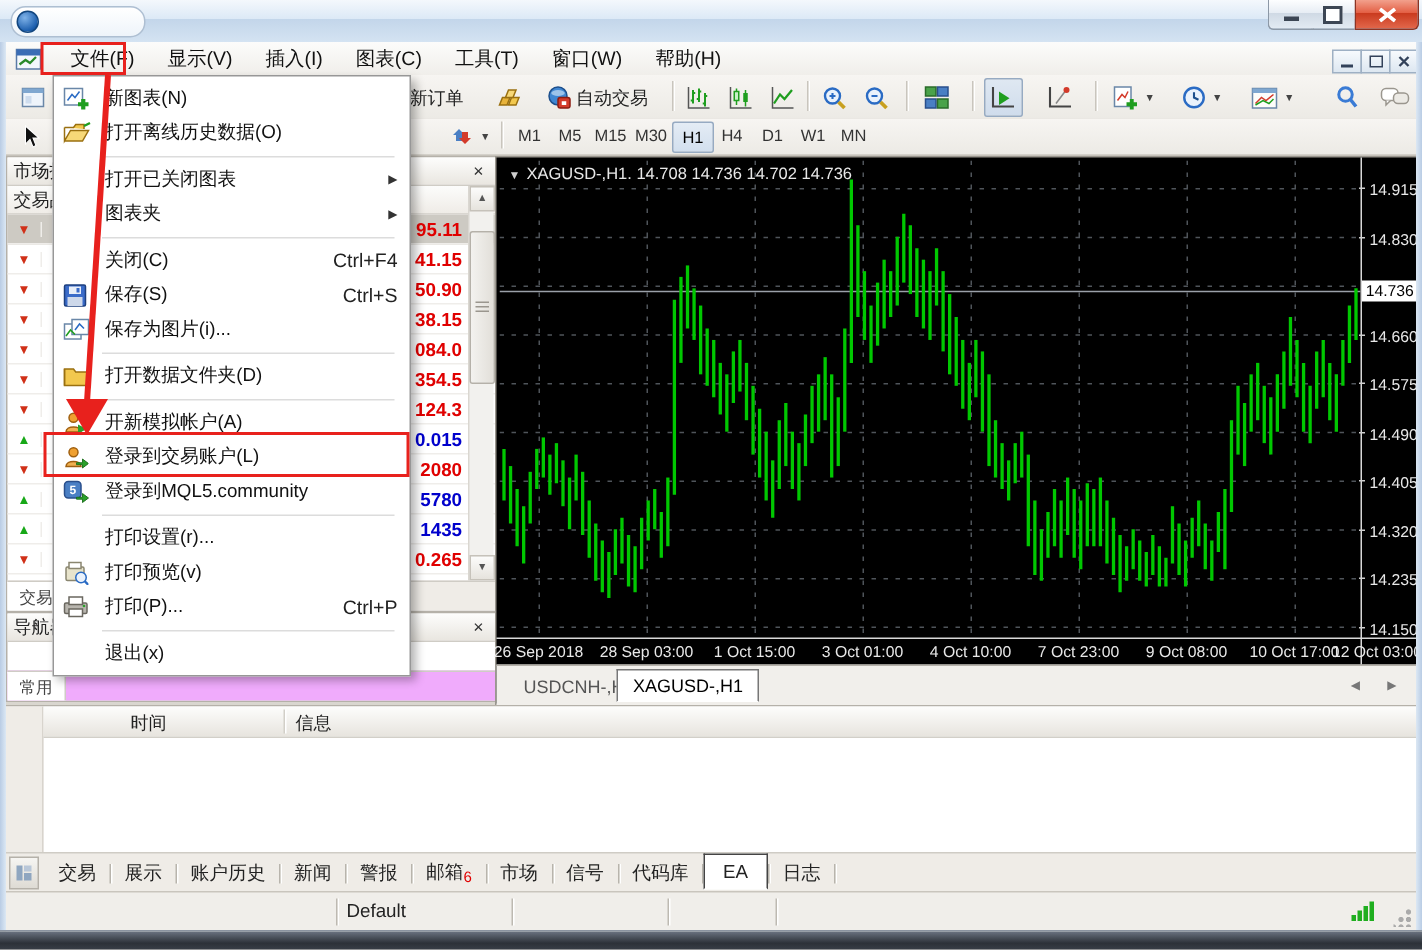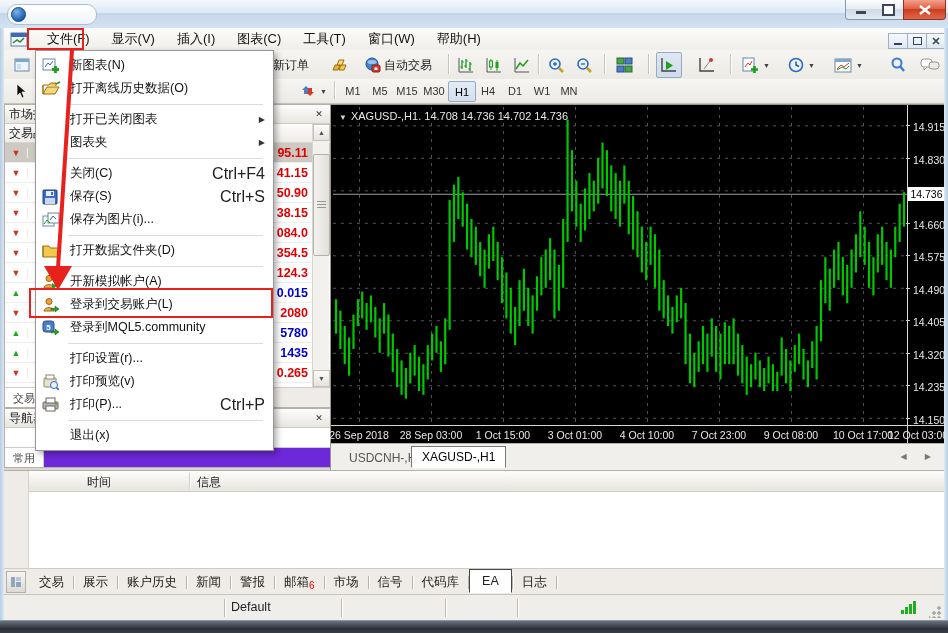--- a/index.html
+++ b/index.html
@@ -119,21 +119,21 @@
      radial-gradient(circle at 10px 7px,#aaa 1.5px,transparent 2px),
      radial-gradient(circle at 5px 7px,#aaa 1.5px,transparent 2px),
      radial-gradient(circle at 10px 12px,#aaa 1.5px,transparent 2px),
      radial-gradient(circle at 5px 12px,#aaa 1.5px,transparent 2px),
      radial-gradient(circle at 0px 12px,#aaa 1.5px,transparent 2px);}
   
   #file-menu{position:absolute;left:35px;top:50px;width:237px;background:#fff;border:1px solid #979797;
     box-shadow:3px 3px 6px rgba(0,0,0,.3);z-index:50;padding:3px 0;}
   .mi{height:23px;display:flex;align-items:center;font-size:12.5px;color:#111;padding:0 8px 0 6px;}
   .mi-ic{width:20px;height:16px;margin-right:8px;flex:0 0 20px;}
-  .mi-short{margin-left:auto;font-size:16px;color:#222;}
+  .mi-short{margin-left:auto;font-size:13px;color:#222;}
   .mi-subarr{margin-left:auto;font-size:8px;color:#333;}
   .mi-sep{height:1px;background:#dcdcdc;margin:4px 10px 3px 32px;}
   
   #anno{position:absolute;left:0;top:0;z-index:999;pointer-events:none;}
   .icn{display:inline-block;line-height:0;}
 </style>
 </head>
 <body>
 
 <div id="window">
@@ -414,21 +414,21 @@
       <div class="mw-tab" id="mw-tab0">交易品种</div>
       <div class="mw-tab" id="mw-tab1" style="background:#efece7;border-top:none;">即时图表</div>
     </div>
   </div>
 
   <div id="navigator">
     <div class="pane-title">
       <span>导航器</span>
       <span class="pane-x">✕</span>
     </div>
-    <div style="position:absolute;left:0;bottom:0;width:100%;height:19px;background:#6d28d9;border-top:1px solid #cfccc5;display:flex;font-size:11px;color:#444;">
+    <div style="position:absolute;left:0;bottom:0;width:100%;height:19px;background:#f0abfc;border-top:1px solid #cfccc5;display:flex;font-size:11px;color:#444;">
       <div class="mw-tab">常用</div>
     </div>
   </div>
 
   <div id="chartwin">
     <svg id="plot-svg" width="574" height="318">
         <line x1="0" y1="18.846153846153886" x2="574" y2="18.846153846153886" stroke="#4f545a" stroke-width="1" stroke-dasharray="3,5"></line>
         <line x1="0" y1="51.334134615384336" x2="574" y2="51.334134615384336" stroke="#4f545a" stroke-width="1" stroke-dasharray="3,5"></line>
         <line x1="0" y1="83.82211538461547" x2="574" y2="83.82211538461547" stroke="#4f545a" stroke-width="1" stroke-dasharray="3,5"></line>
         <line x1="0" y1="116.31009615384593" x2="574" y2="116.31009615384593" stroke="#4f545a" stroke-width="1" stroke-dasharray="3,5"></line>

